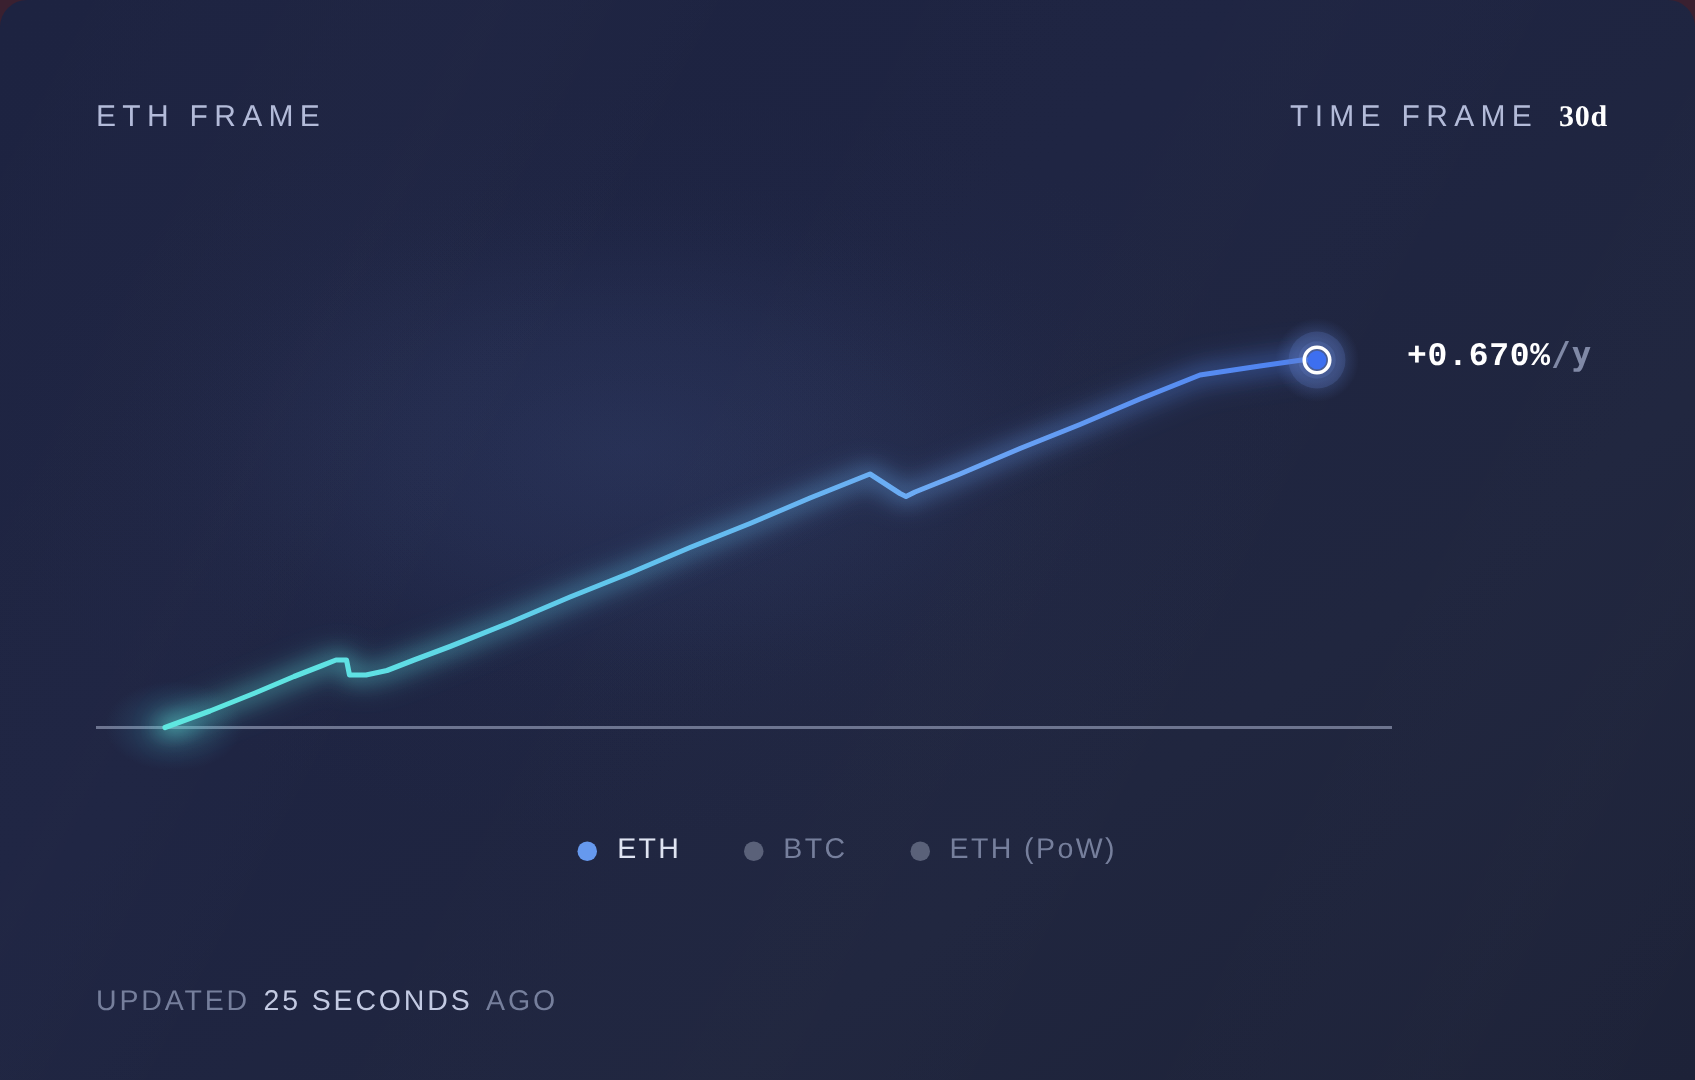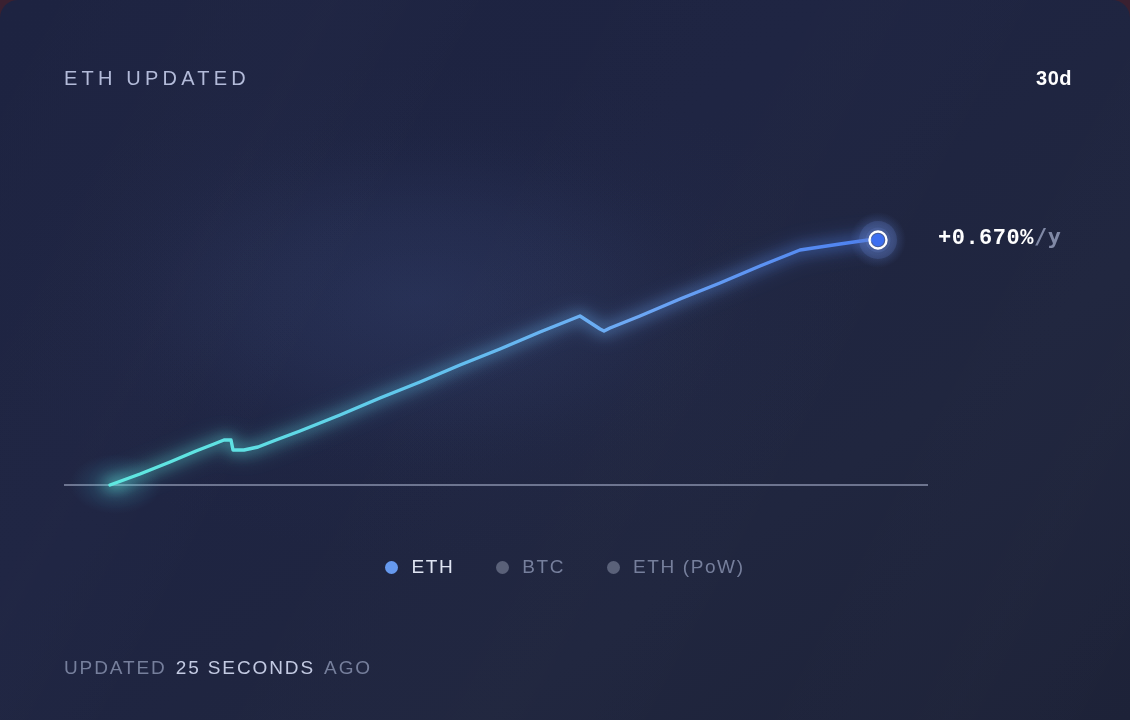--- a/index.html
+++ b/index.html
@@ -68,21 +68,21 @@
     gap: 14px;
     white-space: nowrap;
   }
   .tf-label {
     font-size: 20px;
     letter-spacing: 4.2px;
     color: #b3bbd9;
     font-weight: 400;
   }
   .tf-value {
-    font-family: Liberation Sans, sans-serif;
+    font-family: Liberation Serif, serif;
     font-size: 20px;
     font-weight: 700;
     color: #ffffff;
     letter-spacing: 0.5px;
   }
 
   
   #chart-area {
     position: absolute;
     left: 0;
@@ -154,22 +154,23 @@
   .ft-dim { color: #767f9c; font-weight: 400; margin-top: 30px; }
   .ft-strong { color: #c3cae2; font-weight: 400; }
 </style>
 </head>
 <body>
 
 <div id="card">
   <div id="sheen"></div>
 
   <div id="header">
-    <div class="hdr-title">ETH UPDATED</div>
+    <div class="hdr-title">ETH FRAME</div>
     <div class="tf-wrap">
+      <span class="tf-label">TIME FRAME</span>
       <span class="tf-value">30d</span>
     </div>
   </div>
 
   <div id="chart-area">
     <svg id="chart-svg" width="1130" height="720" viewBox="0 0 1130 720">
       <defs>
         <linearGradient id="lineGrad" x1="110" y1="0" x2="878" y2="0" gradientUnits="userSpaceOnUse">
           <stop offset="0" stop-color="#5fe8e0"></stop>
           <stop offset="0.18" stop-color="#5ee0e4"></stop>

